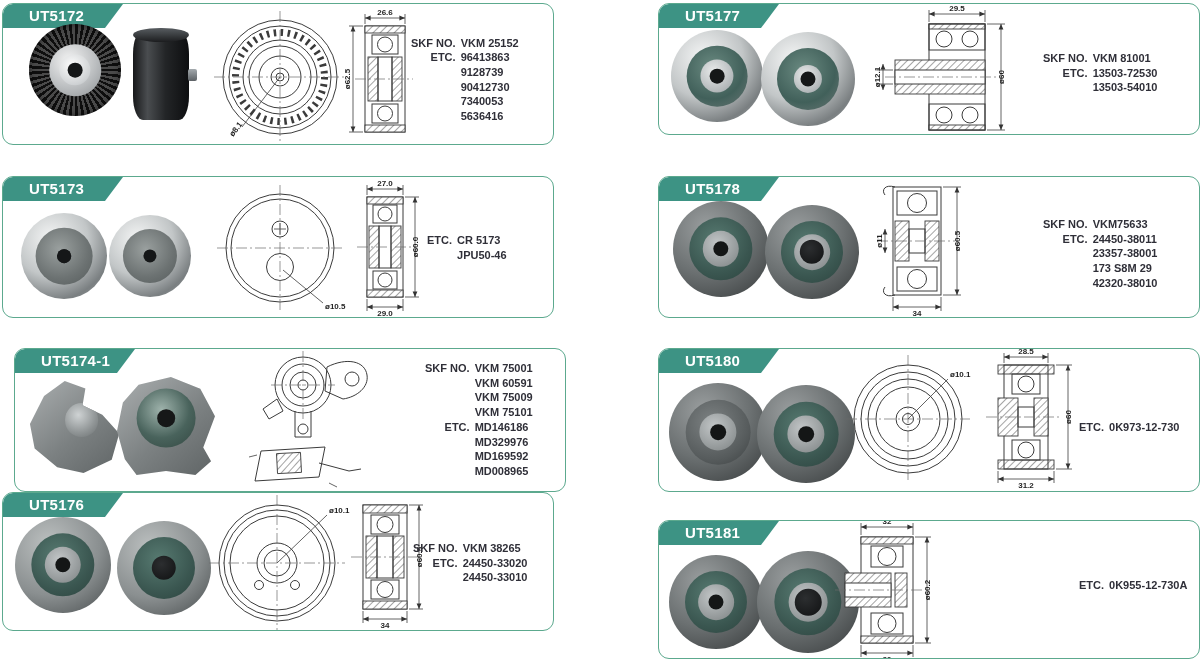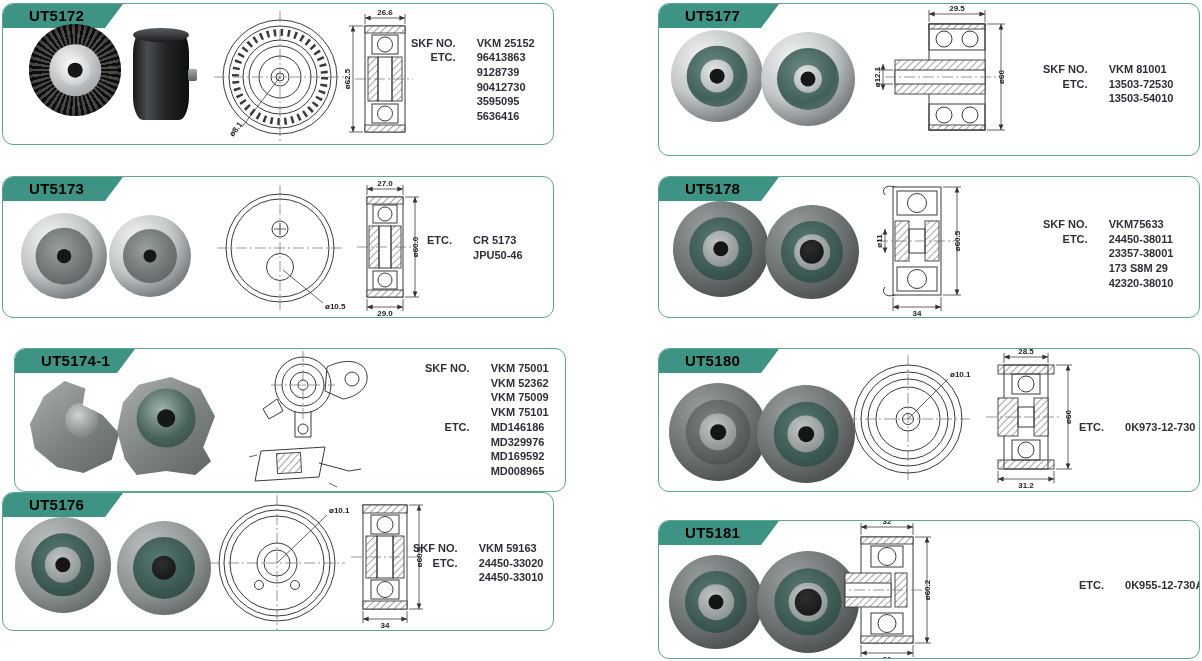--- a/index.html
+++ b/index.html
@@ -5,25 +5,25 @@
   html,body{margin:0;padding:0;background:#fff;}
   .board{position:relative;width:1202px;height:661px;background:#fff;
          font-family:"Liberation Sans",sans-serif;overflow:hidden;}
 
   .panel{position:absolute;background:#fff;border:1.5px solid #5CA98E;
          border-radius:11px;box-sizing:border-box;overflow:hidden;}
 
   .tab{position:absolute;left:0;top:0;height:24px;width:120px;background:#3D9384;
        clip-path:polygon(0 0,100% 0,calc(100% - 18px) 100%,0 100%);
        border-top-left-radius:9px;box-sizing:border-box;padding-left:26px;}
-  .tab .code{color:#000000;font:bold 15px/24px "Liberation Sans",sans-serif;letter-spacing:.3px;}
+  .tab .code{color:#ffffff;font:bold 15px/24px "Liberation Sans",sans-serif;letter-spacing:.3px;}
 
   
   .refs{position:absolute;transform:translateY(-50%);display:grid;
-        grid-template-columns:auto auto;column-gap:21px;
+        grid-template-columns:auto auto;column-gap:5px;
         font:bold 11px/14.7px "Liberation Sans",sans-serif;color:#2F2F38;}
   .refs .lbl{text-align:right;white-space:pre;}
   .refs .val{text-align:left;white-space:pre;}
 
   
   .photo{position:absolute;}
   .circ{border-radius:50%;}
   .photo i{position:absolute;left:50%;top:50%;transform:translate(-50%,-50%);
            border-radius:50%;display:block;}
 
@@ -148,21 +148,21 @@
     <div class="refs" style="left:408px;top:54%">
       <span class="lbl">SKF NO.</span>
         <span class="val">VKM 25152</span>
       <span class="lbl">ETC.</span>
         <span class="val">96413863</span>
       <span class="lbl"></span>
         <span class="val">9128739</span>
       <span class="lbl"></span>
         <span class="val">90412730</span>
       <span class="lbl"></span>
-        <span class="val">3595095</span>
+        <span class="val">7340053</span>
       <span class="lbl"></span>
         <span class="val">5636416</span>
     </div>
   </section>
 
   <section class="panel" style="left:2px;top:176px;width:552px;height:142px">
     <div class="tab">
       <span class="code">UT5173</span>
     </div>
     <div class="photo circ v-steel" style="left:18px;top:36px;width:86px;height:86px">
@@ -251,21 +251,21 @@
         <rect x="28" y="6" width="24" height="20" class="ht" transform="rotate(-3 40 16)"></rect>
         <path d="M70,16 L100,24 L112,22" class="ln"></path>
         <line x1="0" y1="10" x2="8" y2="8" class="dim"></line>
         <line x1="80" y1="36" x2="88" y2="40" class="dim"></line>
       </g>
     </svg>
     <div class="refs" style="left:410px;top:50%">
       <span class="lbl">SKF NO.</span>
         <span class="val">VKM 75001</span>
       <span class="lbl"></span>
-        <span class="val">VKM 52362</span>
+        <span class="val">VKM 60591</span>
       <span class="lbl"></span>
         <span class="val">VKM 75009</span>
       <span class="lbl"></span>
         <span class="val">VKM 75101</span>
       <span class="lbl">ETC.</span>
         <span class="val">MD146186</span>
       <span class="lbl"></span>
         <span class="val">MD329976</span>
       <span class="lbl"></span>
         <span class="val">MD169592</span>
@@ -318,29 +318,29 @@
         <line x1="0" y1="114" x2="44" y2="114" class="dim" marker-start="url(#ar)" marker-end="url(#ar)"></line>
         <text x="22" y="123" class="dt" text-anchor="middle">34</text>
         <line x1="46" y1="0" x2="60" y2="0" class="dim"></line>
         <line x1="46" y1="104" x2="60" y2="104" class="dim"></line>
         <line x1="56" y1="0" x2="56" y2="104" class="dim" marker-start="url(#ar)" marker-end="url(#ar)"></line>
         <text class="dt" transform="translate(59,52) rotate(-90)" text-anchor="middle">ø60.5</text>
       </g>
     </svg>
     <div class="refs" style="left:410px;top:51%">
       <span class="lbl">SKF NO.</span>
-        <span class="val">VKM 59163</span>
+        <span class="val">VKM 38265</span>
       <span class="lbl">ETC.</span>
         <span class="val">24450-33020</span>
       <span class="lbl"></span>
         <span class="val">24450-33010</span>
     </div>
   </section>
 
-  <section class="panel" style="left:658px;top:3px;width:542px;height:153px">
+  <section class="panel" style="left:658px;top:3px;width:542px;height:132px">
     <div class="tab">
       <span class="code">UT5177</span>
     </div>
     <div class="photo circ v-steel" style="left:12px;top:26px;width:92px;height:92px">
       <i class="face teal"></i>
       <i class="hub"></i>
       <i class="hole"></i>
     </div>
     <div class="photo circ v-steel" style="left:102px;top:28px;width:94px;height:94px">
       <i class="face teal"></i>

